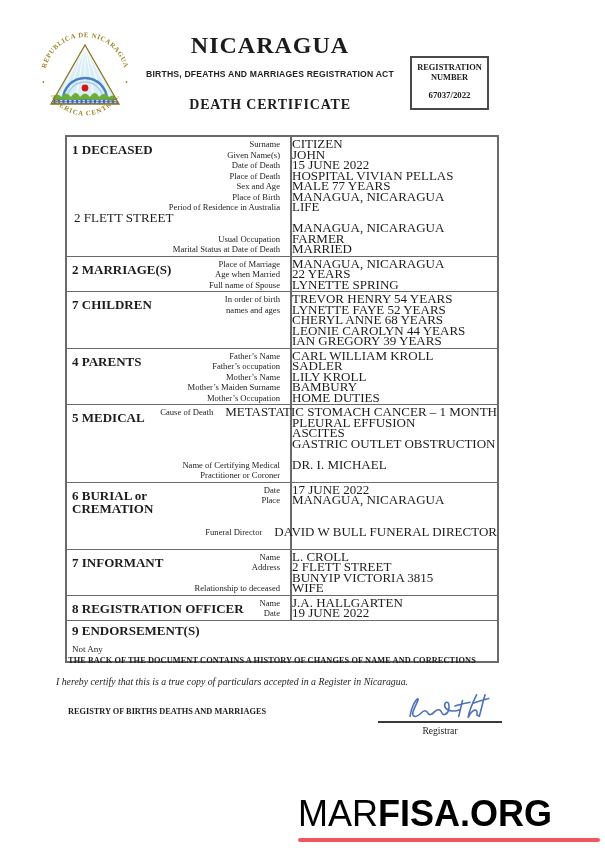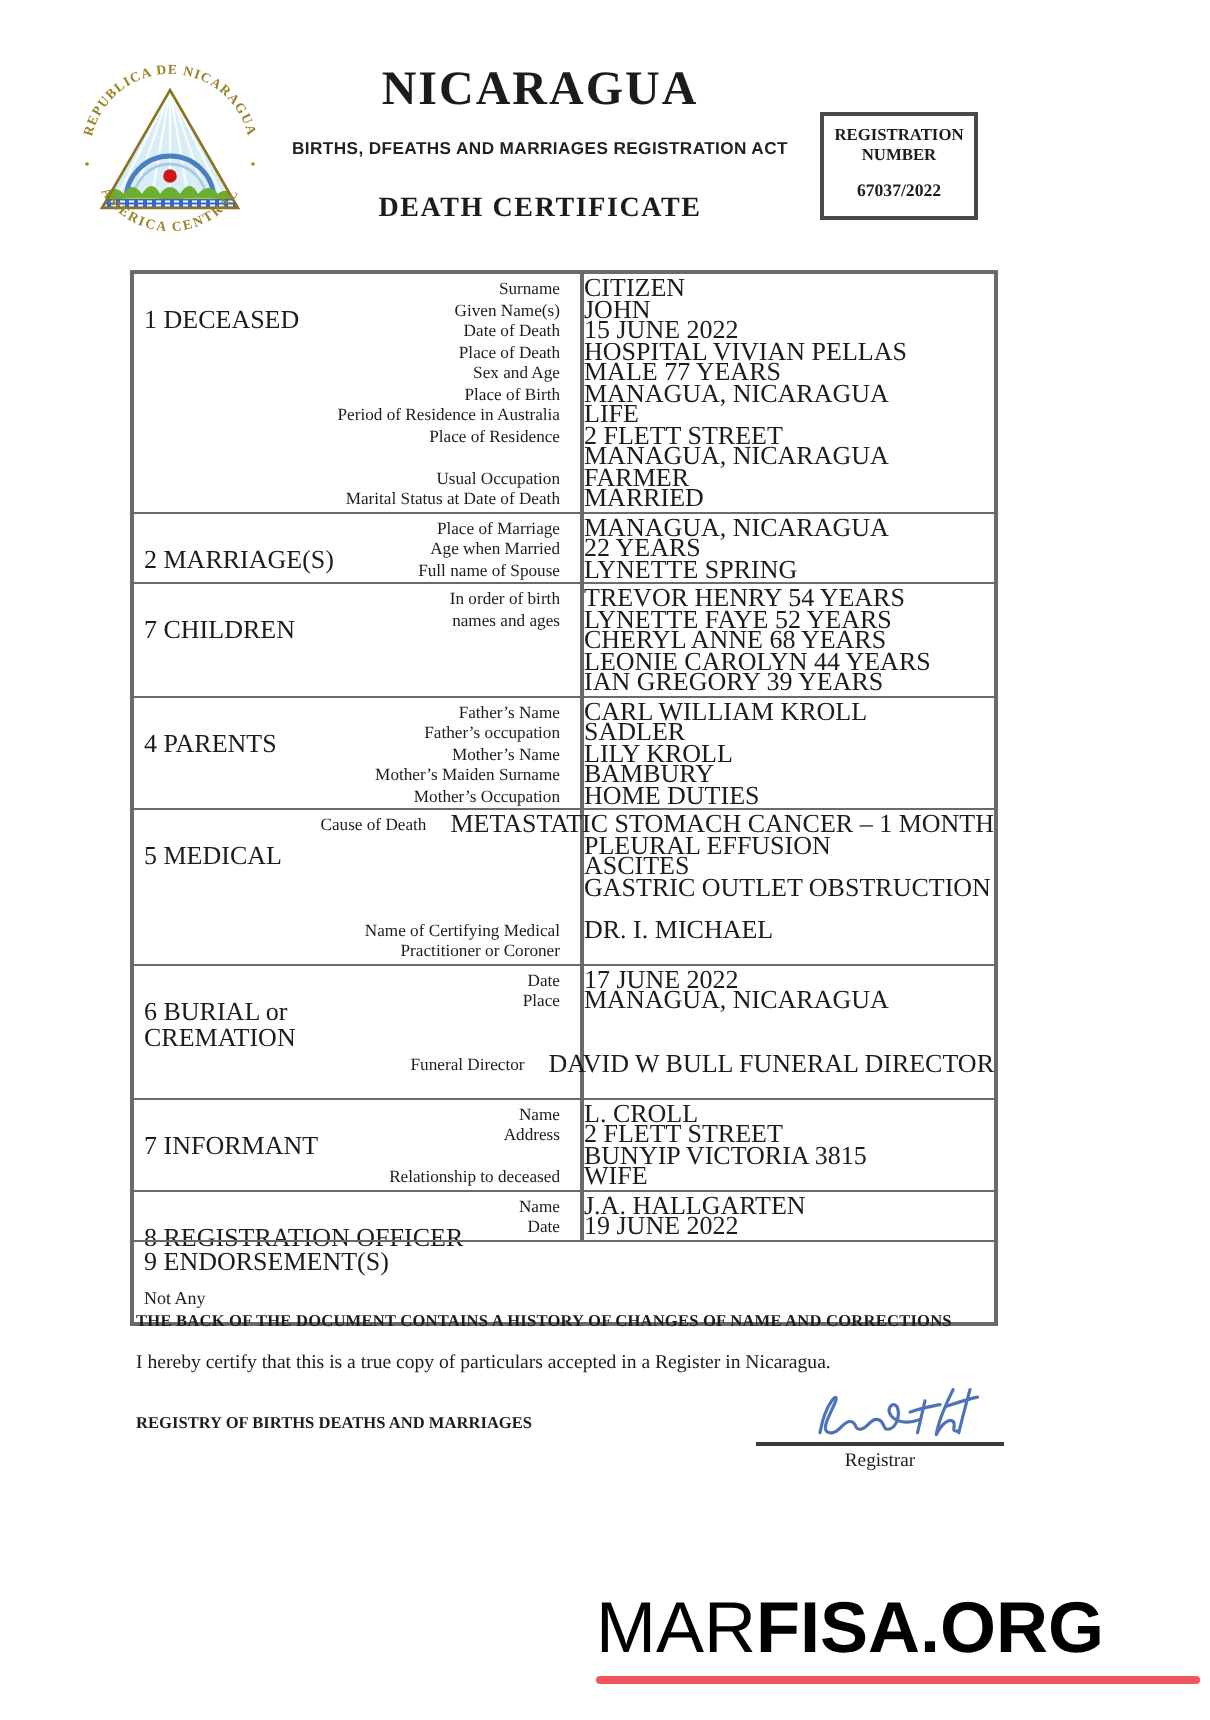--- a/index.html
+++ b/index.html
@@ -20,33 +20,33 @@
              border:2px solid #4a4a4a; text-align:center; padding:5px 2px 5px 2px; }
   .reg-label { font-size:8.4px; font-weight:bold; line-height:10px; }
   .reg-number { margin-top:7px; font-size:8.8px; font-weight:bold; }
 
   
   .cert-table { position:absolute; left:65px; top:135px; width:434px;
                 border:2px solid #6a6a6a; background:#fff; }
   .divider { position:absolute; left:223px; top:0; width:1.6px; background:#6a6a6a; }
   .section { position:relative; padding:2px 0 1px 0; }
   .section + .section { border-top:1.6px solid #6a6a6a; }
-  .sec-title { position:absolute; left:5px; top:16px; font-size:13px; font-weight:normal;
+  .sec-title { position:absolute; left:5px; top:6px; font-size:13px; font-weight:bold;
                line-height:13.5px; white-space:nowrap; }
   .row { display:flex; min-height:10.5px; }
   .lbl { width:218px; text-align:right; padding-right:5px; font-size:8.6px; line-height:10.5px; }
   .val { flex:1; padding-left:7px; font-size:13px; line-height:10.5px; white-space:nowrap; }
   .section.full { padding:3px 0 6px 0; }
   .section.full .sec-title { position:static; padding-left:5px; }
   .full-note { padding:7px 0 1px 5px; font-size:9px; }
 
   
   .back-notice { position:absolute; left:68px; top:656px; font-size:8.3px; font-weight:bold;
                  letter-spacing:.1px; }
-  .certify { position:absolute; left:68px; top:676px; font-size:9.8px; }
+  .certify { position:absolute; left:56px; top:676px; font-size:9.8px;font-style:italic; }
   .registry { position:absolute; left:68px; top:707px; font-size:8.3px; font-weight:bold; }
   .sig-svg { position:absolute; left:403px; top:692px; width:104px; height:30px; }
   .sig-line { position:absolute; left:378px; top:721px; width:124px; height:1.8px; background:#3a3a3a; }
   .sig-caption { position:absolute; left:378px; top:725px; width:124px; text-align:center; font-size:9.6px; }
 
   
   .watermark { position:absolute; left:298px; top:792px; width:304px; text-align:left;
                font-family:"Liberation Sans","DejaVu Sans",sans-serif; color:#000000;
                font-size:36px; line-height:44px; white-space:nowrap; }
   .wm-light { font-weight:500; }
@@ -134,21 +134,20 @@
         </div>
         <div class="row">
           <span class="lbl">Place of Birth</span>
           <span class="val">MANAGUA, NICARAGUA</span>
         </div>
         <div class="row">
           <span class="lbl">Period of Residence in Australia</span>
           <span class="val">LIFE</span>
         </div>
         <div class="row">
-          <span class="lbl">Place of Residence</span>
           <span class="val">2 FLETT STREET</span>
         </div>
         <div class="row">
           <span class="lbl">&nbsp;</span>
           <span class="val">MANAGUA, NICARAGUA</span>
         </div>
         <div class="row">
           <span class="lbl">Usual Occupation</span>
           <span class="val">FARMER</span>
         </div>

